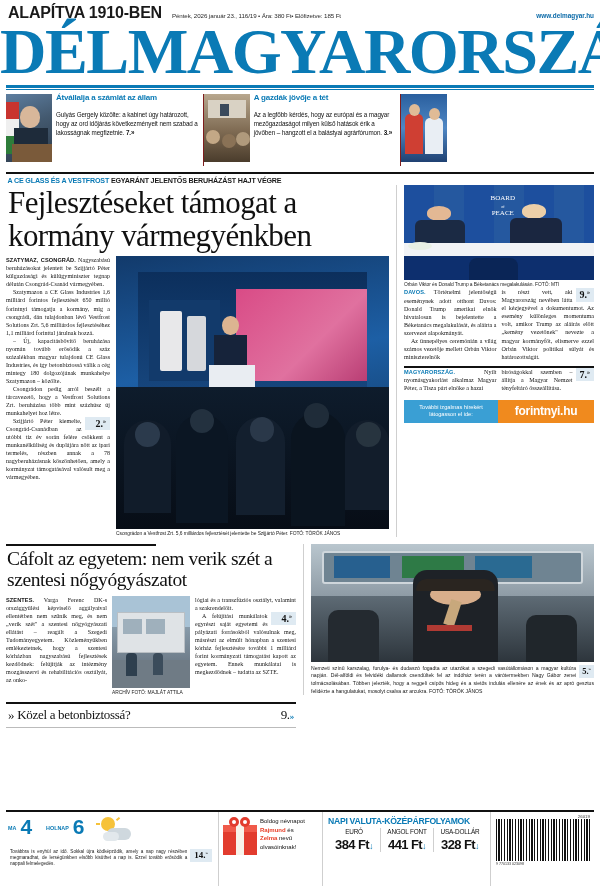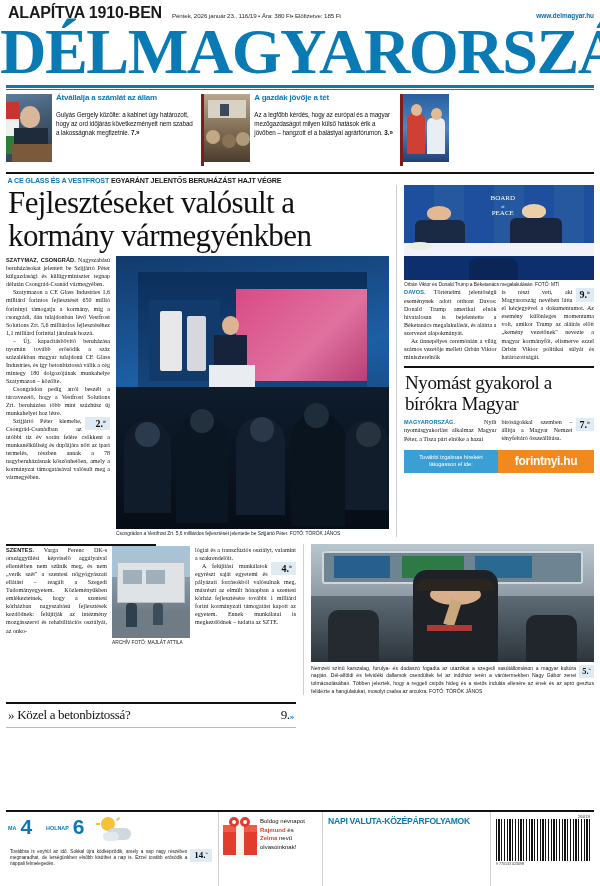--- a/index.html
+++ b/index.html
@@ -46,21 +46,21 @@
   }
   .rule-blue { height: 3px; background: #0a7ab5; margin: 1px 6px 0 6px; }
   .rule-thin { height: 1px; background: #0a7ab5; margin: 1.5px 6px 0 6px; }
 
   
   .teaserbar {
     display: flex; gap: 0;
     margin: 4px 6px 0 6px; height: 72px;
   }
   .teaser { display: flex; flex: 1; min-width: 0; }
-  .teaser + .teaser { border-left: 3px solid #7f1d1d; padding-left: 0; margin-left: 4px; }
+  .teaser + .teaser { border-left: 1px solid #7f1d1d; padding-left: 0; margin-left: 4px; }
   .teaser-thumb { width: 46px; flex: 0 0 46px; height: 68px; position: relative; overflow: hidden; }
   .teaser-txt { padding-left: 4px; min-width: 0; }
   .teaser-title {
     font-family: "Liberation Sans", sans-serif;
     font-weight: bold; font-size: 8px; color: #0a7ab5;
     line-height: 1.1; margin-bottom: 8px; white-space: nowrap;
     letter-spacing: -0.2px;
   }
   .teaser-body {
     font-family: "Liberation Sans", sans-serif;
@@ -333,21 +333,21 @@
 
   <div class="kicker-rule"></div>
   <div class="kicker">
     <span class="k-blue">A CE GLASS ÉS A VESTFROST</span>
     <span class="k-dark">EGYARÁNT JELENTŐS BERUHÁZÁST HAJT VÉGRE</span>
   </div>
 
   <div class="lead">
 
     <div class="lead-left">
-      <div class="headline-xl">Fejlesztéseket valósult a kormány vármegyénkben</div>
+      <div class="headline-xl">Fejlesztéseket támogat a kormány vármegyénkben</div>
 
       <div class="lead-body">
         <div class="col-narrow bodytext">
           <p class="first"><span class="placename">SZATYMAZ, CSONGRÁD.</span> <span>Nagyszabású beruházásokat jelentett be Szijjártó Péter külgazdasági és külügyminiszter tegnap délután Csongrád-Csanád vármegyében.</span></p>
           <p>Szatymazon a CE Glass Industries 1,6 milliárd forintos fejlesztését 650 millió forintnyi támogatja a kormány, míg a csongrádi, dán tulajdonban lévő Vestfrost Solutions Zrt. 5,6 milliárdos fejlesztéséhez 1,1 milliárd forinttal járulnak hozzá.</p>
           <p>– Új, kapacitásbővítő beruházása nyomán tovább erősödik a száz százalékban magyar tulajdonú CE Glass Industries, és így betonbiztossá válik a cég mintegy 180 dolgozójának munkahelye Szatymazon – közölte.</p>
           <p>Csongrádon pedig arról beszélt a tárcavezető, hogy a Vestfrost Solutions Zrt. beruházása több mint százhúsz új munkahelyet hoz létre.</p>
           <p><span class="jump"><span>2.</span><sup>»</sup></span><span>Szijjártó Péter kiemelte, Csongrád-Csanádban az utóbbi tíz év során felére csökkent a munkanélküliség és duplájára nőtt az ipari termelés, részben annak a 78 nagyberuházásnak köszönhetően, amely a kormányzat támogatásával valósult meg a vármegyében.</span></p>
         </div>
 
@@ -405,21 +405,20 @@
           <p class="first"><span class="placename blue">DAVOS.</span> <span>Történelmi jelentőségű eseménynek adott otthont Davos: Donald Trump amerikai elnök hivatalosan is bejelentette a Béketanács megalakulását, és aláírta a szervezet alapokmányát.</span></p>
           <p>Az ünnepélyes ceremónián a világ számos vezetője mellett Orbán Viktor miniszterelnök</p>
         </div>
         <div class="c bodytext">
           <p class="first"><span class="jump"><span>9.</span><sup>»</sup></span><span>is részt vett, aki Magyarország nevében látta el kézjegyével a dokumentumot. Az esemény különleges momentuma volt, amikor Trump az aláírás előtt „kemény vezetőnek" nevezte a magyar kormányfőt, elismerve ezzel Orbán Viktor politikai súlyát és határozottságát.</span></p>
         </div>
       </div>
 
       <div class="rail-rule"></div>
 
-      <div class="headline-md">Nyomást gyakorol a bírókra Magyar</div>
 
       <div class="rail-cols">
         <div class="c bodytext">
           <p class="first"><span class="placename blue">MAGYARORSZÁG.</span> <span>Nyílt nyomásgyakorlást alkalmaz Magyar Péter, a Tisza párt elnöke a hazai</span></p>
         </div>
         <div class="c bodytext">
           <p class="first"><span class="jump"><span>7.</span><sup>»</sup></span><span>bíróságokkal szemben – állítja a Magyar Nemzet tényfeltáró összeállítása.</span></p>
         </div>
       </div>
 
@@ -431,20 +430,21 @@
         <div class="promo-right">forintnyi.hu</div>
       </div>
 
     </div>
   </div>
 
   <div class="lower">
 
     <div class="lower-left">
       <div class="kicker-rule" style="margin:0 0 0 0;width:150px;"></div>
+      <div class="headline-lg">Cáfolt az egyetem: nem verik szét a szentesi nőgyógyászatot</div>
       <div class="lower-grid">
         <div class="c bodytext">
           <p class="first"><span class="placename">SZENTES.</span> <span>Varga Ferenc DK-s országgyűlési képviselő aggályaival ellentétben nem szűnik meg, és nem „verik szét" a szentesi nőgyógyászati ellátást – reagált a Szegedi Tudományegyetem. Közleményükben emlékeztetnek, hogy a szentesi kórházban nagyszabású fejlesztések kezdődnek: felújítják az intézmény mozgásszervi és rehabilitációs osztályát, az onko-</span></p>
         </div>
         <div class="lower-photo">
           <div style="position:relative;height:92px;overflow:hidden;">
             <div class="ph ph-street"></div>
             <div style="position:absolute;left:0;top:0;width:100%;height:34%;background:#a9c3d6;"></div>
             <div style="position:absolute;left:6%;top:18%;width:88%;height:44%;background:#dfe3e6;border:1px solid #b9bfc4;"></div>
             <div style="position:absolute;left:14%;top:26%;width:24%;height:16%;background:#9fb0bc;"></div>
@@ -519,20 +519,34 @@
       <span class="nametxt">
         <span>Boldog névnapot</span><br>
         <span class="hl">Rajmund</span> <span>és</span><br>
         <span class="hl">Zelma</span> <span>nevű</span><br>
         <span>olvasóinknak!</span>
       </span>
     </div>
 
     <div class="bb-fx">
       <div class="fx-title">NAPI VALUTA-KÖZÉPÁRFOLYAMOK</div>
+      <div class="fx-grid">
+        <div class="fx-cell">
+          <div class="fx-name">EURÓ</div>
+          <div class="fx-val"><span>384 Ft</span><span class="fx-arrow">↓</span></div>
+        </div>
+        <div class="fx-cell">
+          <div class="fx-name">ANGOL FONT</div>
+          <div class="fx-val"><span>441 Ft</span><span class="fx-arrow">↓</span></div>
+        </div>
+        <div class="fx-cell">
+          <div class="fx-name">USA-DOLLÁR</div>
+          <div class="fx-val"><span>328 Ft</span><span class="fx-arrow">↓</span></div>
+        </div>
+      </div>
     </div>
 
     <div class="bb-barcode">
       <div class="issue-no">26019</div>
       <div class="bc"></div>
       <div class="bc-sub">9 770133 023098</div>
     </div>
 
   </div>
 

